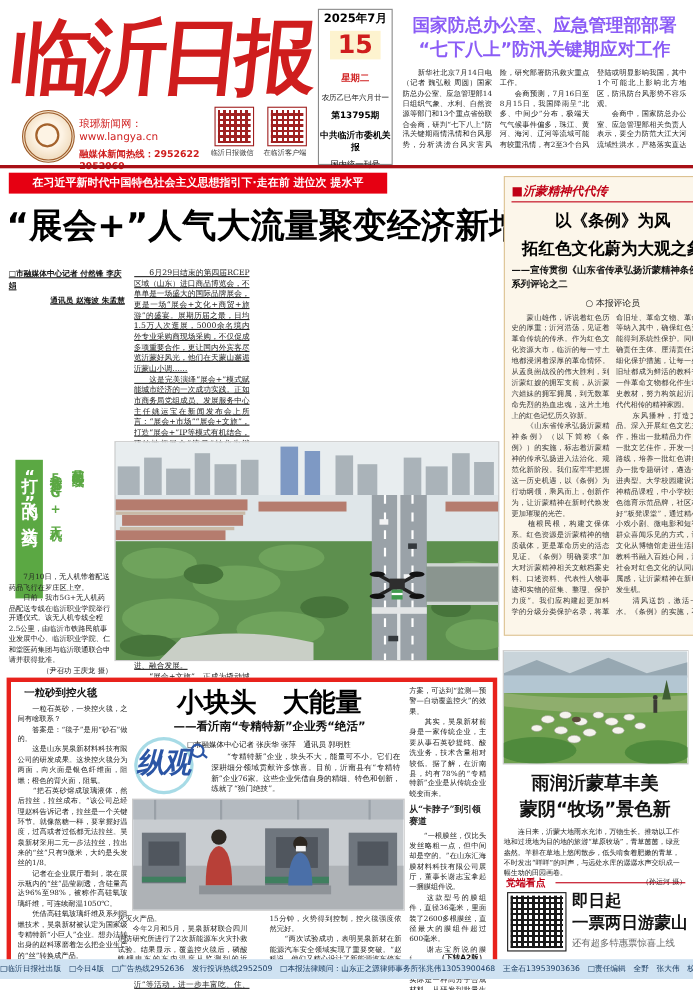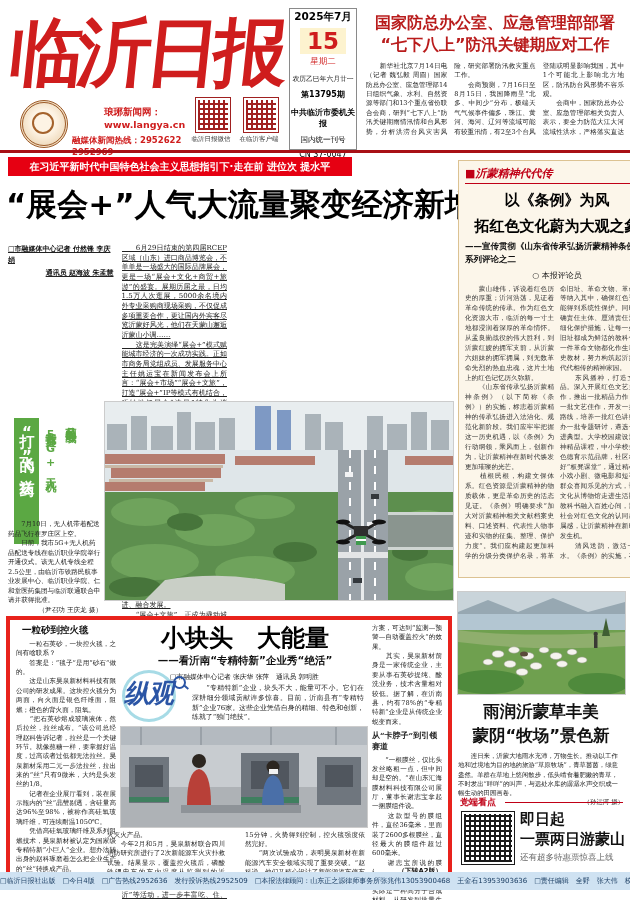--- a/index.html
+++ b/index.html
@@ -10,39 +10,39 @@
   .flow{white-space:pre-line;text-align:justify;overflow:hidden;}
   
   .paper-title{left:10px;top:6px;width:280px;height:92px;color:#cf1d1d;
     font-family:"DejaVu Serif",serif;font-weight:bold;font-size:74px;line-height:92px;
     letter-spacing:-6px;transform:skewX(-6deg);white-space:nowrap;}
   .seal{left:20px;top:100px;width:42px;height:42px;border-radius:50%;
     border:3px double #9c5a28;background:radial-gradient(circle at 50% 45%,#fdf3e4 40%,#e6cba4 100%);}
   .seal-inner{position:absolute;left:9px;top:9px;width:18px;height:18px;border-radius:50%;
     border:2px solid #a4622c;}
   .contact{left:72px;top:106px;width:125px;color:#cf1d1d;}
-  .contact .l1{font-weight:bold;font-size:9.5px;margin-left:32px;}
+  .contact .l1{font-weight:normal;font-size:9.5px;}
   .contact .l2{font-weight:bold;font-size:8.5px;margin-top:5px;}
   .qr{width:30px;height:30px;border:2px solid #fff;outline:1px solid currentColor;
     background:repeating-linear-gradient(90deg,currentColor 0 2px,transparent 2px 5px),
                repeating-linear-gradient(0deg,currentColor 0 2px,#fff 2px 5px);}
   .qr-label{font-size:6.5px;color:#333;text-align:center;width:44px;}
   .datebox{left:289px;top:8px;width:66px;height:140px;border:1px solid #8a8a8a;
     text-align:center;background:#fff;}
   .datebox .month{font-size:10.5px;font-weight:bold;margin-top:1px;}
   .datebox .day{display:inline-block;margin-top:4px;padding:0 7px;background:#fdf3cf;
     color:#cf1d1d;font-size:23px;font-weight:bold;line-height:26px;}
-  .datebox .week{color:#cf1d1d;font-size:8.5px;font-weight:normal;margin-top:2px;}
+  .datebox .week{color:#cf1d1d;font-size:8.5px;font-weight:bold;margin-top:12px;}
   .datebox .lunar{font-size:6.8px;margin-top:6px;color:#222;}
   .datebox .issue{font-size:8px;font-weight:bold;margin-top:5px;}
   .datebox .organ{font-size:8px;font-weight:bold;margin-top:7px;}
   .datebox .issn1{font-size:7.5px;margin-top:6px;}
   .datebox .issn2{font-size:8px;margin-top:5px;}
   .tr-art{left:366px;top:12px;width:258px;}
-  .tr-h{font-size:16px;font-weight:900;text-align:center;line-height:22px;color:#b91c1c;}
+  .tr-h{font-size:16px;font-weight:900;text-align:center;line-height:22px;color:#8b5cf6;}
   .tr-body{margin-top:6px;height:84px;column-count:3;column-gap:7px;
     font-size:6.6px;line-height:1.42;color:#222;}
   .red-rule{left:0;top:150px;width:630px;height:0;border-top:3px solid #a81016;}
   .banner{left:8px;top:157px;width:344px;height:19px;background:#e60012;color:#fff;
     font-weight:bold;font-size:10px;line-height:19px;text-align:center;}
   
   .expo-h{left:6px;top:184px;width:448px;font-size:31px;font-weight:900;color:#000;
     text-align:center;letter-spacing:0px;white-space:nowrap;}
   .expo-cols{left:8px;top:244px;width:446px;height:150px;column-count:4;column-gap:8px;
     font-size:7px;line-height:1.38;color:#222;text-decoration:underline;}

